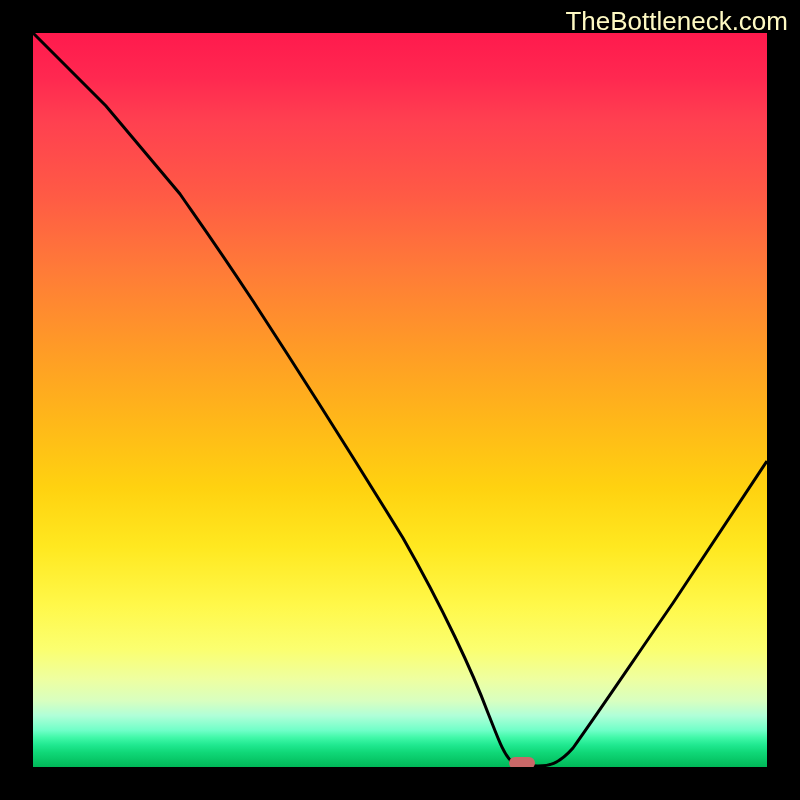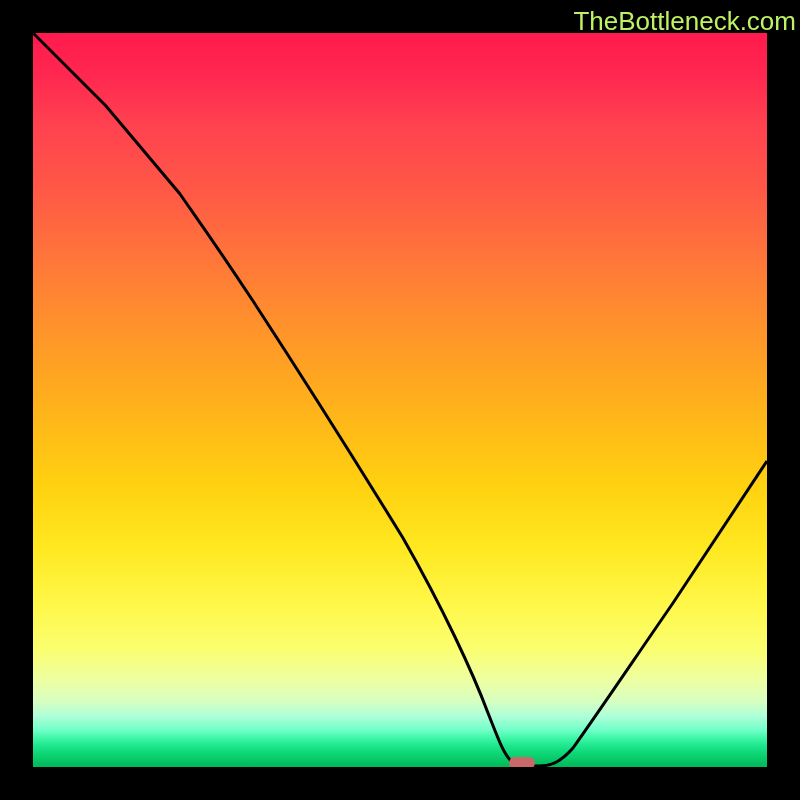--- a/index.html
+++ b/index.html
@@ -6,22 +6,22 @@
     body {
       width: 800px;
       height: 800px;
       background: #000;
       position: relative;
       font-family: Arial, sans-serif;
     }
     .watermark {
       position: absolute;
       top: 6px;
-      right: 4px;
-      color: #bef264;
+      right: 12px;
+      color: #fef9c3;
       font-size: 26px;
       font-weight: 500;
       z-index: 10;
     }
     .plot-area {
       position: absolute;
       left: 33px;
       top: 33px;
       width: 734px;
       height: 734px;

